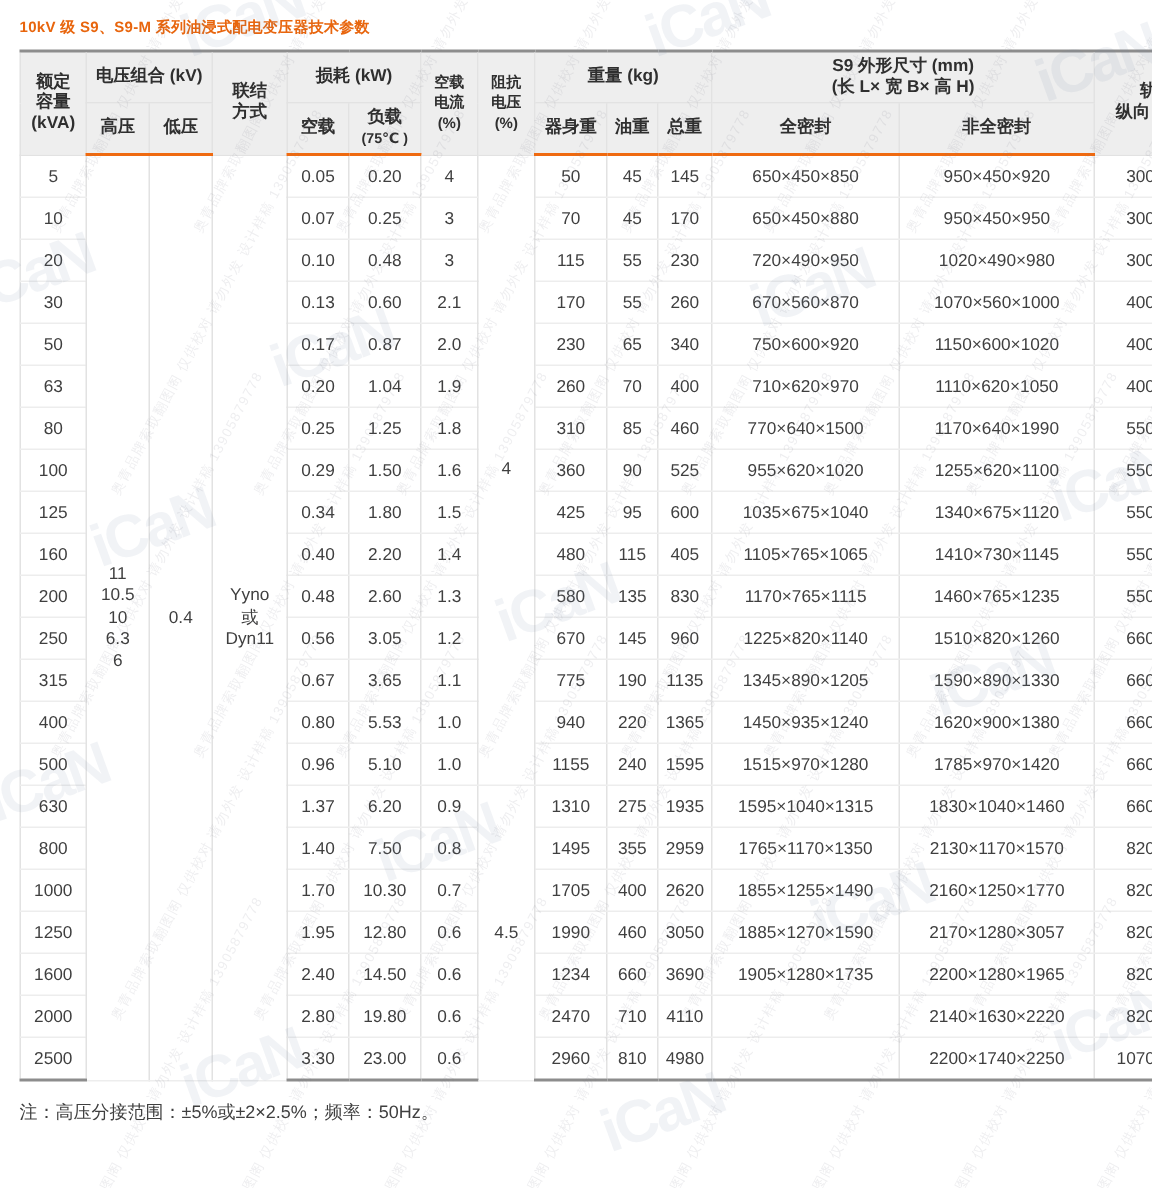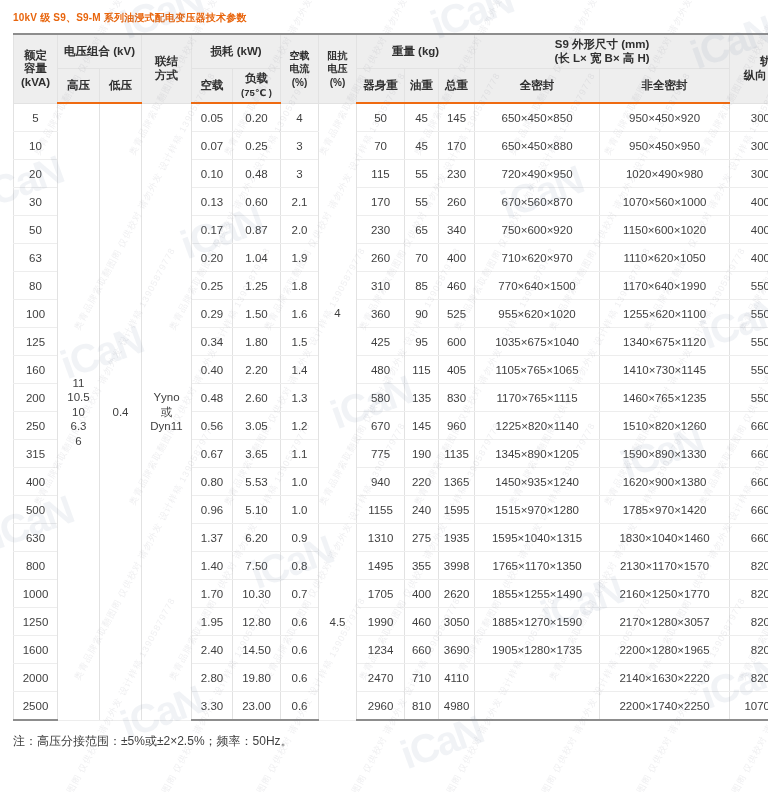--- a/index.html
+++ b/index.html
@@ -458,21 +458,21 @@
           <td>1830×1040×1460</td>
           <td>660/660</td>
         </tr>
         <tr>
           <td>800</td>
           <td>1.40</td>
           <td>7.50</td>
           <td>0.8</td>
           <td>1495</td>
           <td>355</td>
-          <td>3998</td>
+          <td>2959</td>
           <td>1765×1170×1350</td>
           <td>2130×1170×1570</td>
           <td>820/820</td>
         </tr>
         <tr>
           <td>1000</td>
           <td>1.70</td>
           <td>10.30</td>
           <td>0.7</td>
           <td>1705</td>

